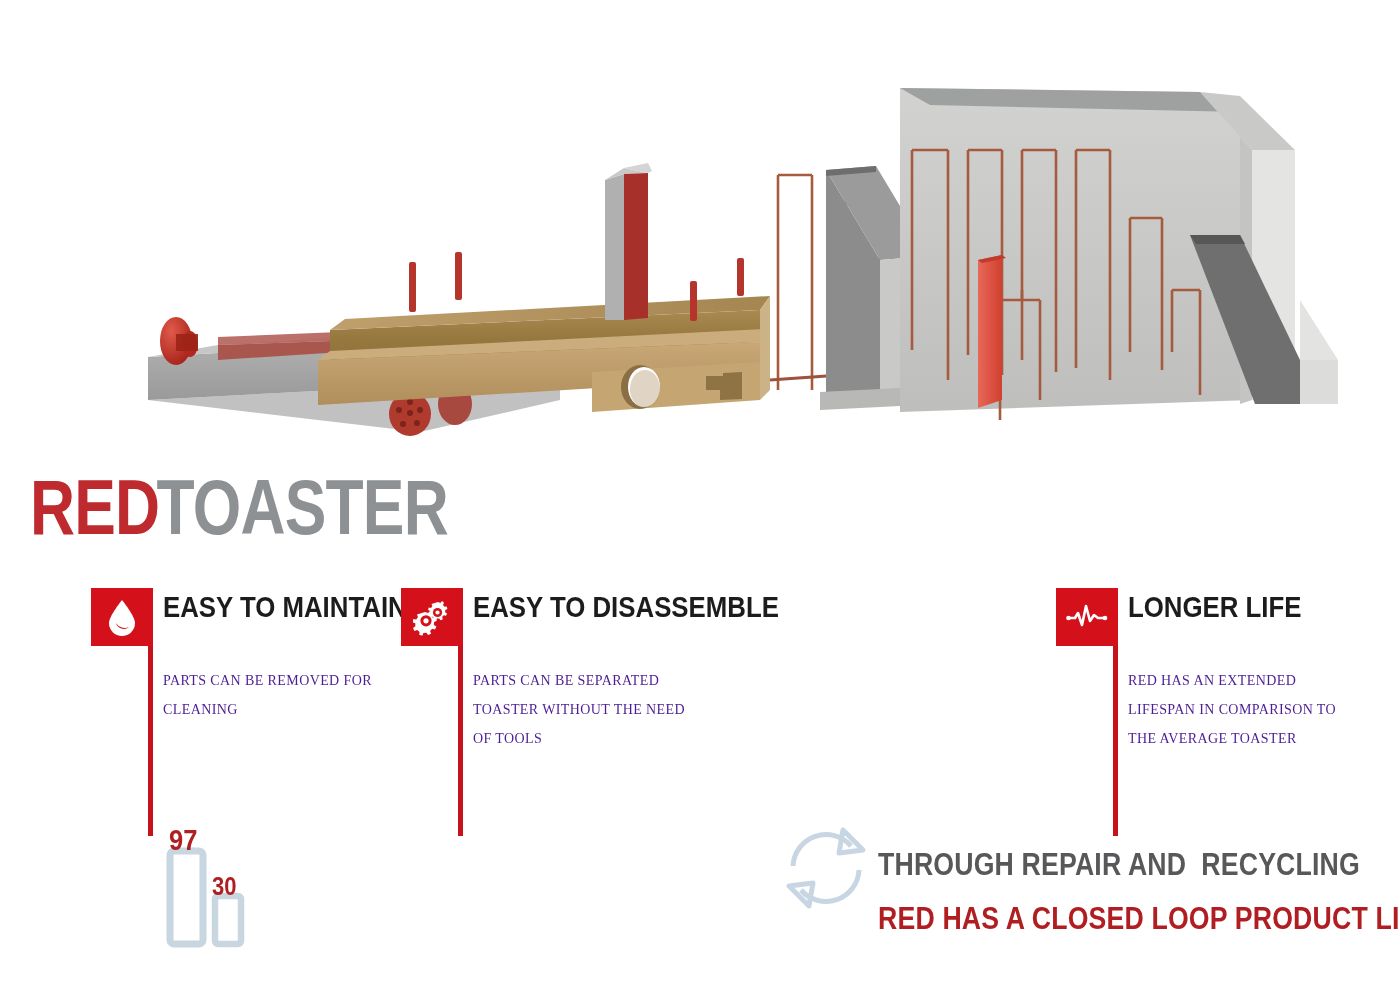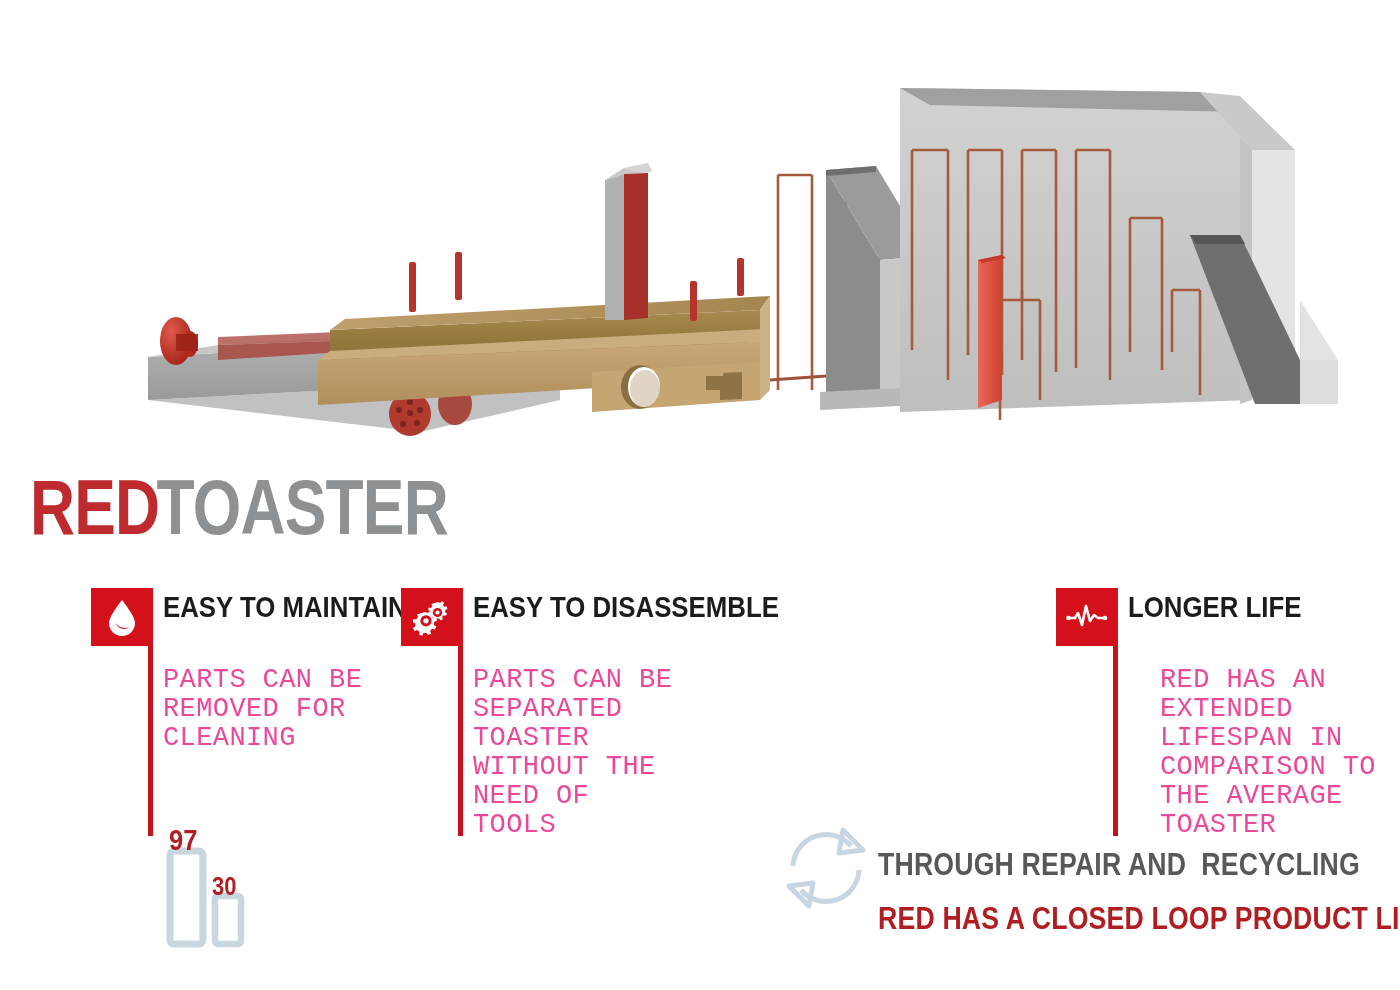--- a/index.html
+++ b/index.html
@@ -34,22 +34,22 @@
   .pole{position:absolute;left:57px;top:58px;width:5px;background:#C8121B;}
   .flag svg{position:absolute;left:50%;top:50%;transform:translate(-50%,-50%);}
   .f-head{
     position:absolute;left:72px;top:2px;white-space:nowrap;
     font-family:"Liberation Sans Narrow","Liberation Sans",sans-serif;
     font-weight:700;color:#1C1C1C;font-size:30px;line-height:34px;
     transform:scaleX(.86);transform-origin:left top;letter-spacing:0px;
   }
   .f-body{
     position:absolute;left:72px;top:78px;
-    font-family:Liberation Mono, monospace;
-    font-weight:400;color:#ec4899;font-size:27px;line-height:29px;
+    font-family:Liberation Serif, serif;
+    font-weight:400;color:#4c1d95;font-size:14px;line-height:29px;
     letter-spacing:.4px;
   }
 
   
   #stats-row{position:absolute;left:11px;top:812px;width:1400px;height:160px;}
   #bar-chart{position:absolute;left:155px;top:12px;width:105px;height:125px;}
   .barlabel{
     position:absolute;font-family:"Liberation Sans Narrow","Liberation Sans",sans-serif;
     font-weight:700;color:#B01E22;font-size:29px;line-height:29px;
     transform:scaleX(.88);transform-origin:left bottom;
@@ -246,21 +246,21 @@
     <div class="feature" style="left:1056px;width:290px;">
       <div class="flag">
         <svg width="46" height="30" viewBox="0 0 46 30">
           <polyline points="5,16 11,16 14,11 18,23 22,4 26,19 30,13 34,16 40,16" fill="none" stroke="#ffffff" stroke-width="2.6" stroke-linejoin="round" stroke-linecap="round"></polyline>
           <circle cx="4.5" cy="16" r="2.3" fill="#ffffff"></circle>
           <circle cx="41" cy="16" r="2.3" fill="#ffffff"></circle>
         </svg>
       </div>
       <div class="pole" style="height:190px;"></div>
       <div class="f-head">LONGER LIFE</div>
-      <div class="f-body" style="width:230px;margin-left:32px;">RED HAS AN EXTENDED LIFESPAN IN COMPARISON TO THE AVERAGE TOASTER</div>
+      <div class="f-body" style="width:230px;">RED HAS AN EXTENDED LIFESPAN IN COMPARISON TO THE AVERAGE TOASTER</div>
     </div>
   </div>
 
   <div id="stats-row">
 
     <svg id="bar-chart" viewBox="0 0 105 125">
       <rect x="4" y="27" width="33" height="93" rx="4" fill="#ffffff" stroke="#C8D6E0" stroke-width="7"></rect>
       <rect x="49" y="72" width="26" height="48" rx="3" fill="#ffffff" stroke="#C8D6E0" stroke-width="6.5"></rect>
     </svg>
     <div class="barlabel" style="left:158px;top:14px;">97</div>

